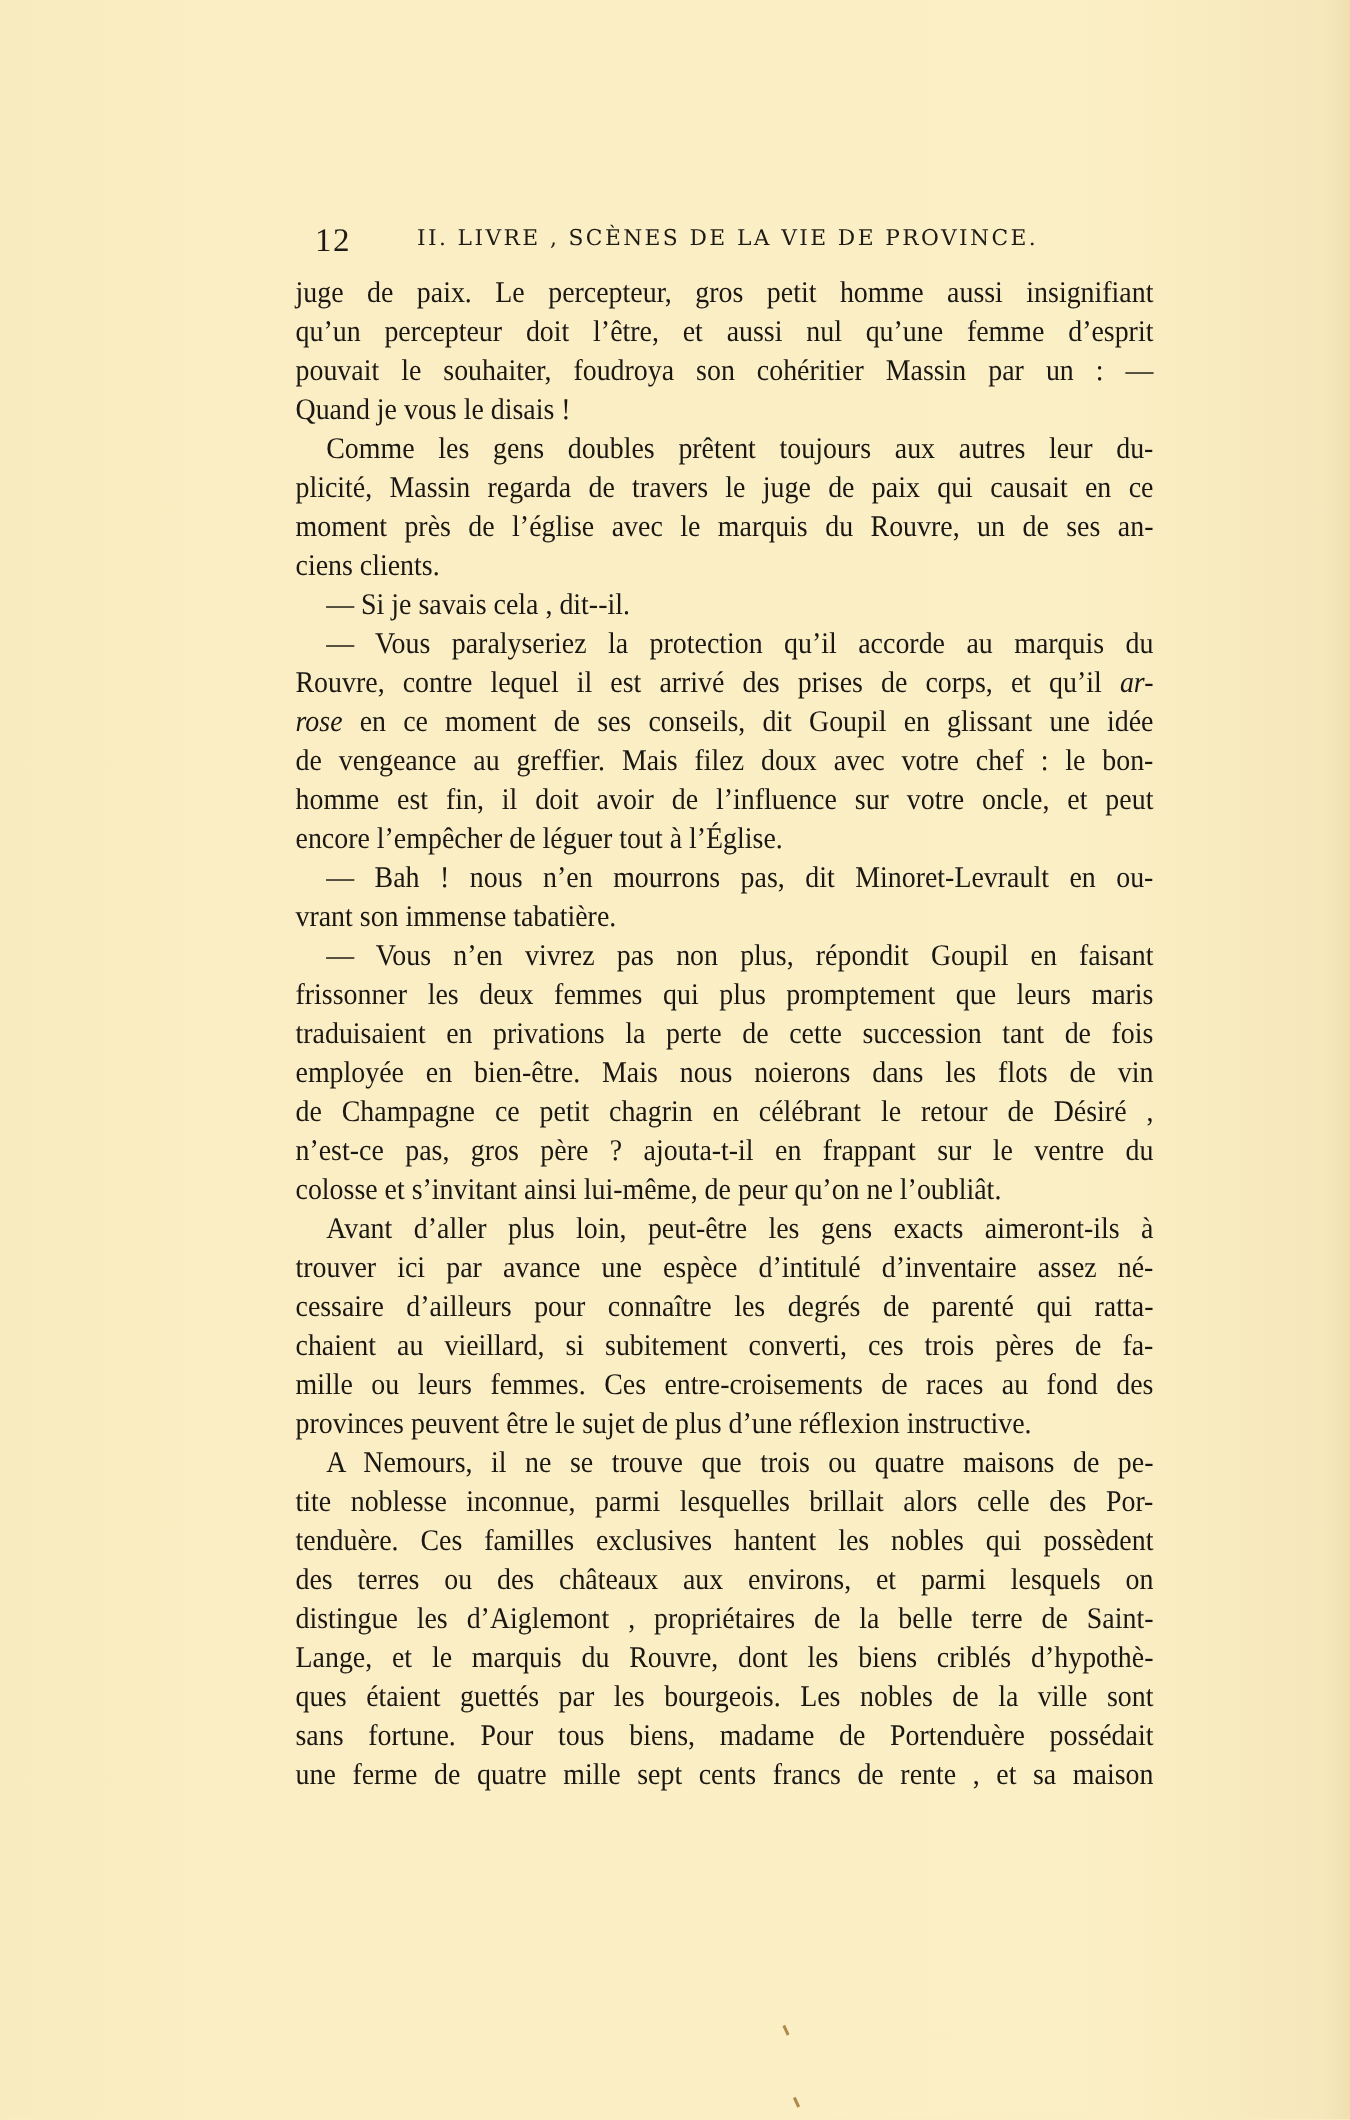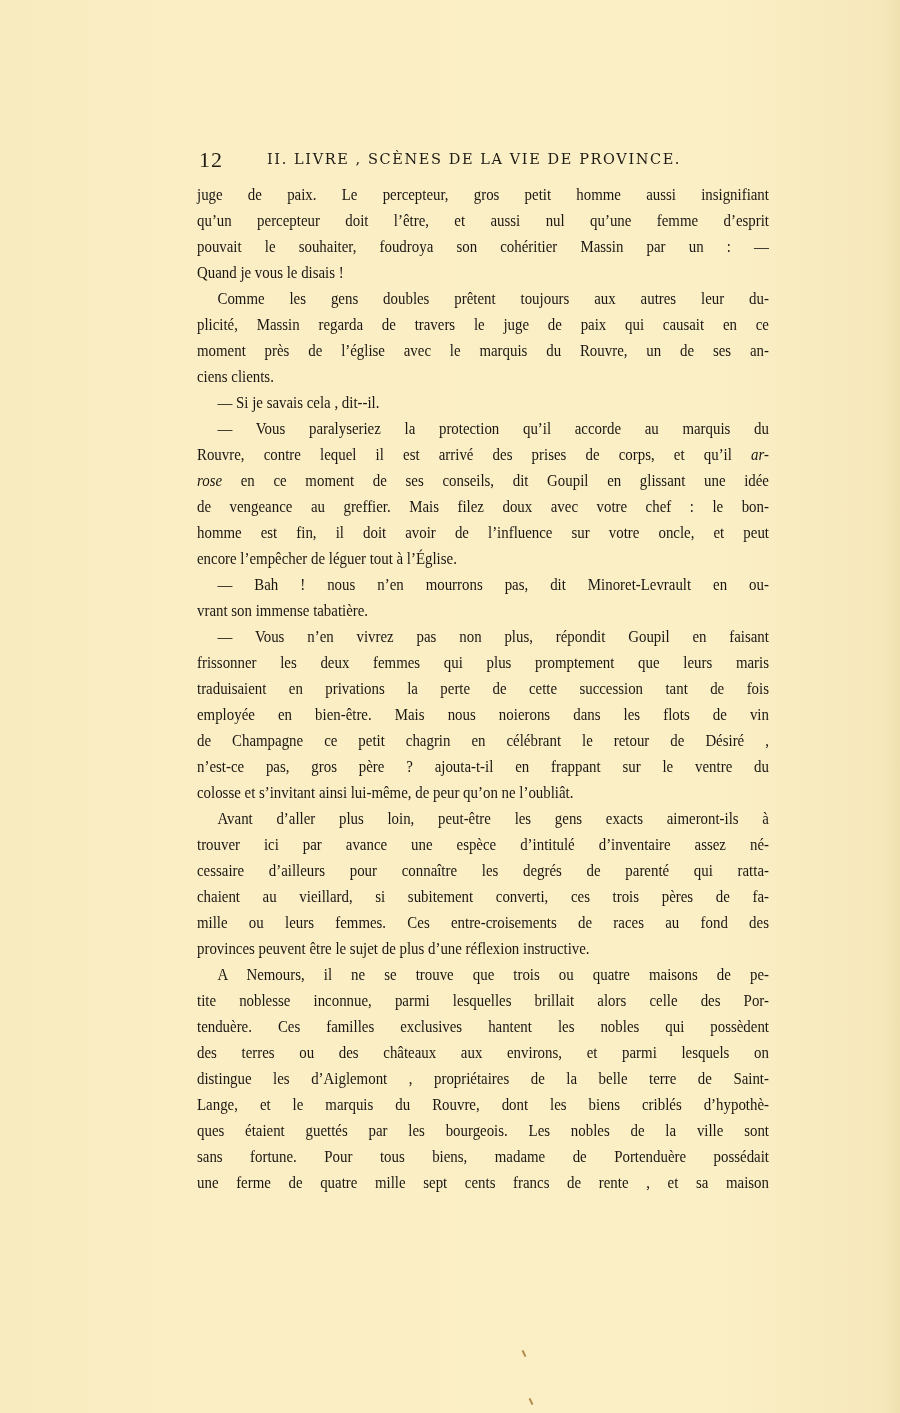--- a/index.html
+++ b/index.html
@@ -14,21 +14,21 @@
       overflow: hidden;
     }
     .page {
       position: absolute;
       left: 0; top: 0;
       width: 900px; height: 1413px;
       background: linear-gradient(90deg, #f8ebbf 0%, #fbeec5 20%, #fbefc6 80%, #f6e8bb 98%, #efe0b0 100%);
     }
     .header {
       position: absolute;
-      left: 197px;
+      left: 208px;
       top: 147px;
       width: 572px;
       height: 26px;
       font-family: "DejaVu Serif", serif;
       color: #1e1a14;
       white-space: nowrap;
     }
     .page-number {
       position: absolute;
       left: 2px;
@@ -44,21 +44,21 @@
       font-size: 14.5px;
       font-weight: normal;
       letter-spacing: 1.6px;
     }
     .body-text {
       position: absolute;
       left: 197px;
       top: 182px;
       width: 572px;
       font-family: "Liberation Serif", serif;
-      font-size: 16px;
+      font-size: 20px;
       line-height: 26px;
       color: #1b1712;
     }
     .line {
       display: block;
       height: 26px;
       white-space: nowrap;
       text-align: justify;
       text-align-last: justify;
       transform: scaleX(0.93);

